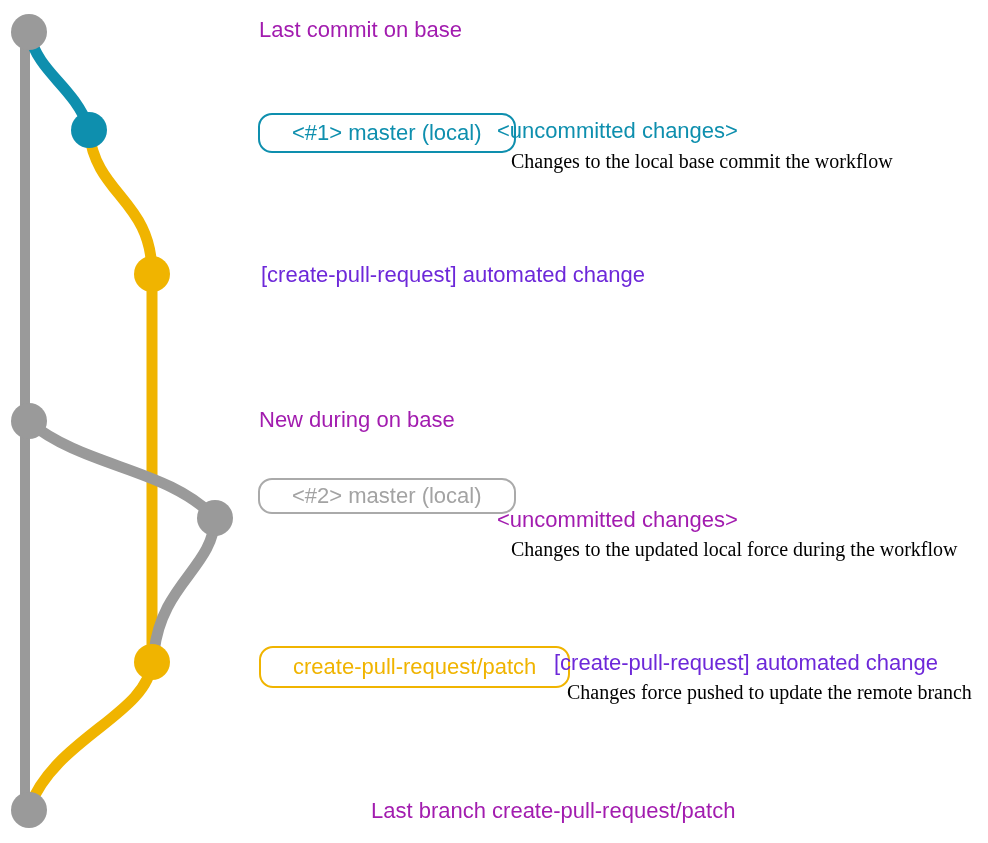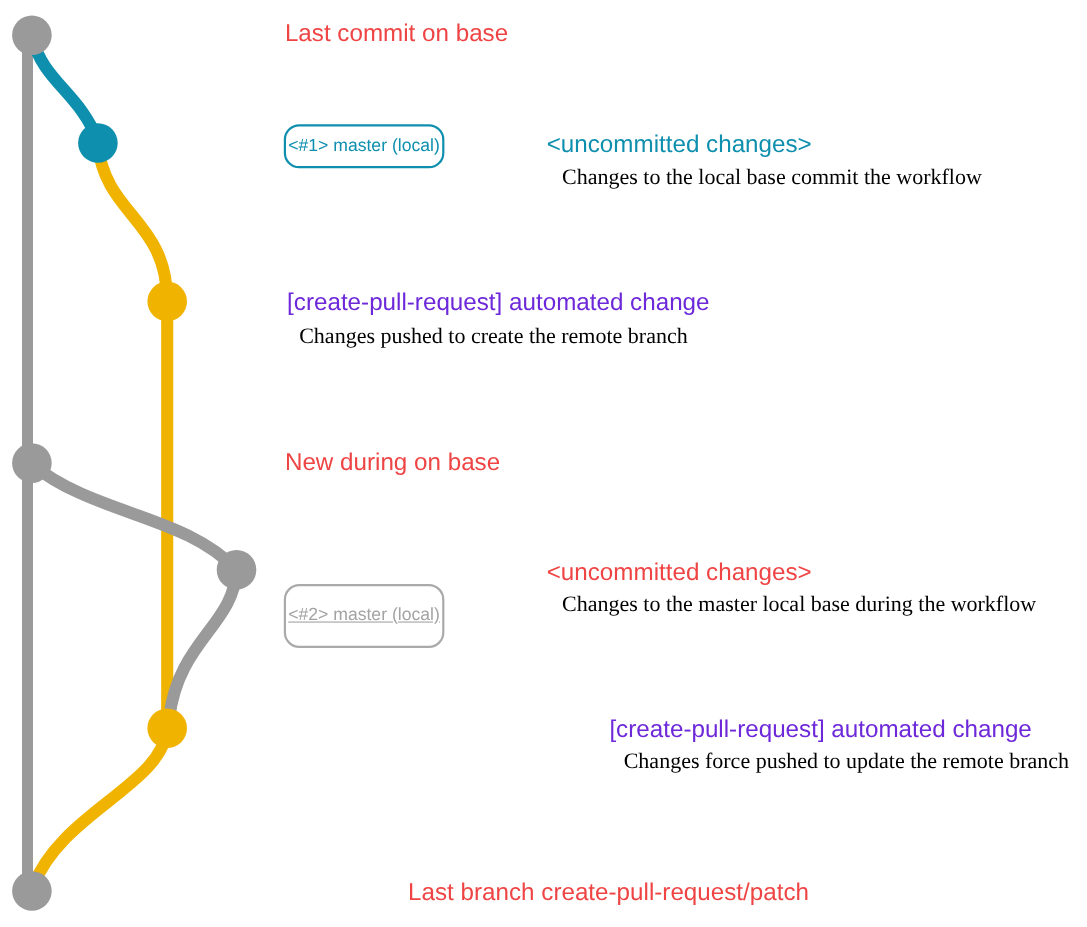--- a/index.html
+++ b/index.html
@@ -6,37 +6,37 @@
   .stage {
     position: relative;
     width: 988px;
     height: 843px;
     background: #ffffff;
     font-family: "Liberation Sans", sans-serif;
     overflow: hidden;
   }
   .graph-svg { position: absolute; left: 0; top: 0; }
   .label { position: absolute; white-space: nowrap; line-height: 26px; }
-  .h-gray   { color: #ef4444; font-size: 22px; }
+  .h-gray   { color: #a21caf; font-size: 22px; }
   .h-teal   { color: #0e8fae; font-size: 22px; }
   .h-yellow { color: #6d28d9; font-size: 22px; }
   .caption {
     position: absolute; white-space: nowrap;
     font-family: "Liberation Serif", serif;
     font-size: 20px; color: #000000; line-height: 24px;
   }
   .pill {
     position: absolute;
     display: inline-flex; align-items: center; justify-content: center;
     box-sizing: border-box;
-    padding: 0 2px;
+    padding: 0 32px;
     border: 2px solid;
     border-radius: 14px;
     background: #ffffff;
-    font-size: 16px;
+    font-size: 22px;
     white-space: nowrap;
   }
   .pill-teal   { color: #0e8fae; border-color: #0e8fae; }
   .pill-gray   { color: #a3a3a3; border-color: #aaaaaa; }
   .pill-yellow { color: #f0b400; border-color: #f0b400; }
 </style>
 </head>
 <body>
 
 <div class="stage">
@@ -66,26 +66,26 @@
     <circle cx="29" cy="810" r="18" fill="#9a9a9a"></circle>
   </svg>
 
   <div class="label h-gray" style="left:259px; top:17px;">Last commit on base</div>
 
   <div class="pill pill-teal" style="left:258px; top:113px; height:40px;">&lt;#1&gt; master (local)</div>
   <div class="label h-teal" style="left:497px; top:118px;">&lt;uncommitted changes&gt;</div>
   <div class="caption" style="left:511px; top:149px;">Changes to the local base commit the workflow</div>
 
   <div class="label h-yellow" style="left:261px; top:262px;">[create-pull-request] automated change</div>
-  <div class="caption" style="left:272px; top:294px;">Changes pushed to create the remote branch</div>
 
   <div class="label h-gray" style="left:259px; top:407px;">New during on base</div>
 
-  <div class="pill pill-gray" style="left:258px; top:531px; height:58px;text-decoration:underline;">&lt;#2&gt; master (local)</div>
+  <div class="pill pill-gray" style="left:258px; top:478px; height:36px;">&lt;#2&gt; master (local)</div>
   <div class="label h-gray" style="left:497px; top:507px;">&lt;uncommitted changes&gt;</div>
-  <div class="caption" style="left:511px; top:537px;">Changes to the master local base during the workflow</div>
+  <div class="caption" style="left:511px; top:537px;">Changes to the updated local force during the workflow</div>
 
+  <div class="pill pill-yellow" style="left:259px; top:646px; height:42px;">create-pull-request/patch</div>
   <div class="label h-yellow" style="left:554px; top:650px;">[create-pull-request] automated change</div>
   <div class="caption" style="left:567px; top:680px;">Changes force pushed to update the remote branch</div>
 
   <div class="label h-gray" style="left:371px; top:798px;">Last branch create-pull-request/patch</div>
 
 </div>
 
 </body></html>

